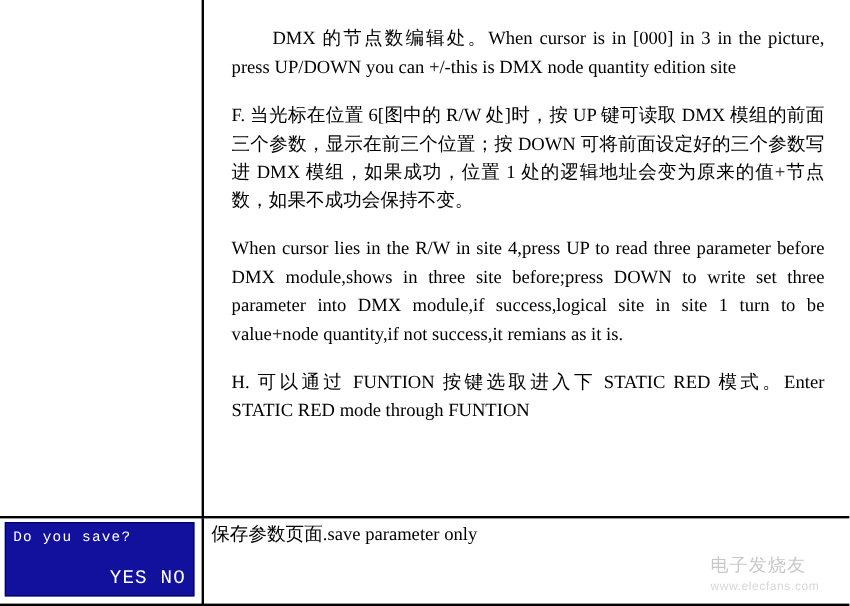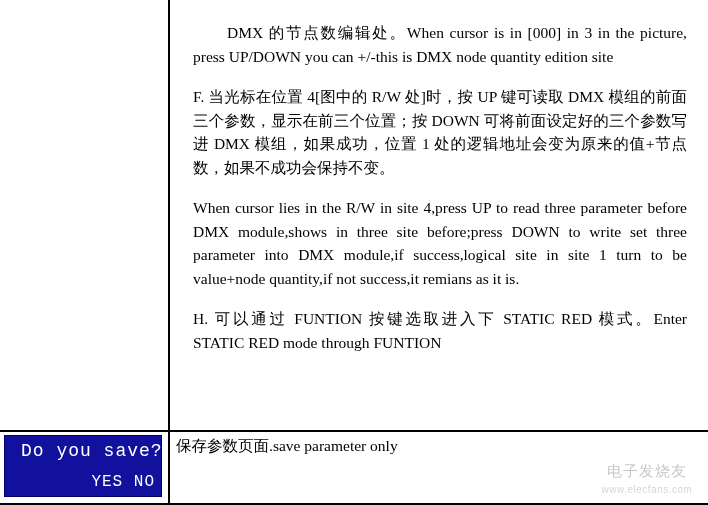--- a/index.html
+++ b/index.html
@@ -90,23 +90,23 @@
     height: 62px;
     background: #11119e;
     border: 1px solid #000066;
     box-sizing: border-box;
     font-family: "Liberation Mono", monospace;
     color: #ffffff;
     letter-spacing: 1px;
   }
   .lcd-line1 {
     position: absolute;
-    left: 16px;
+    left: 6px;
     top: 5px;
-    font-size: 18px;
+    font-size: 12px;
     white-space: pre;
   }
   .lcd-line2 {
     position: absolute;
     right: 6px;
     bottom: 5px;
     font-size: 16px;
     white-space: pre;
     text-align: right;
   }
@@ -125,21 +125,21 @@
   .bottom-text p {
     margin: 0;
     padding: 0;
   }
   
   .watermark {
     position: absolute;
     left: 592px;
     top: 462px;
     width: 110px;
-    text-align: center;
+    text-align: left;
     pointer-events: none;
     opacity: 0.55;
   }
   .wm-main {
     font-family: "Liberation Sans", sans-serif;
     font-size: 15px;
     color: #9a9a9a;
     letter-spacing: 1px;
     white-space: nowrap;
   }
@@ -158,21 +158,21 @@
 <div class="page">
 
   <div class="left-col-top"></div>
   <div class="vline-left"></div>
   <div class="vline-left-2"></div>
   <div class="hline-top"></div>
   <div class="hline-bottom"></div>
 
   <div class="text-col">
     <p class="indent">DMX 的节点数编辑处。When cursor is in [000] in 3 in the picture, press UP/DOWN you can +/-this is DMX node quantity edition site</p>
-    <p>F. 当光标在位置 4[图中的 R/W 处]时，按 UP 键可读取 DMX 模组的前面三个参数，显示在前三个位置；按 DOWN 可将前面设定好的三个参数写进 DMX 模组，如果成功，位置 1 处的逻辑地址会变为原来的值+节点数，如果不成功会保持不变。</p>
+    <p>F. 当光标在位置 6[图中的 R/W 处]时，按 UP 键可读取 DMX 模组的前面三个参数，显示在前三个位置；按 DOWN 可将前面设定好的三个参数写进 DMX 模组，如果成功，位置 1 处的逻辑地址会变为原来的值+节点数，如果不成功会保持不变。</p>
     <p>When cursor lies in the R/W in site 4,press UP to read three parameter before DMX module,shows in three site before;press DOWN to write set three parameter into DMX module,if success,logical site in site 1 turn to be value+node quantity,if not success,it remians as it is.</p>
     <p>H. 可以通过 FUNTION 按键选取进入下 STATIC RED 模式。Enter STATIC RED mode through FUNTION</p>
   </div>
 
   <div class="lcd">
     <div class="lcd-line1">Do you save?</div>
     <div class="lcd-line2">YES NO</div>
   </div>
 
   <div class="bottom-text">

